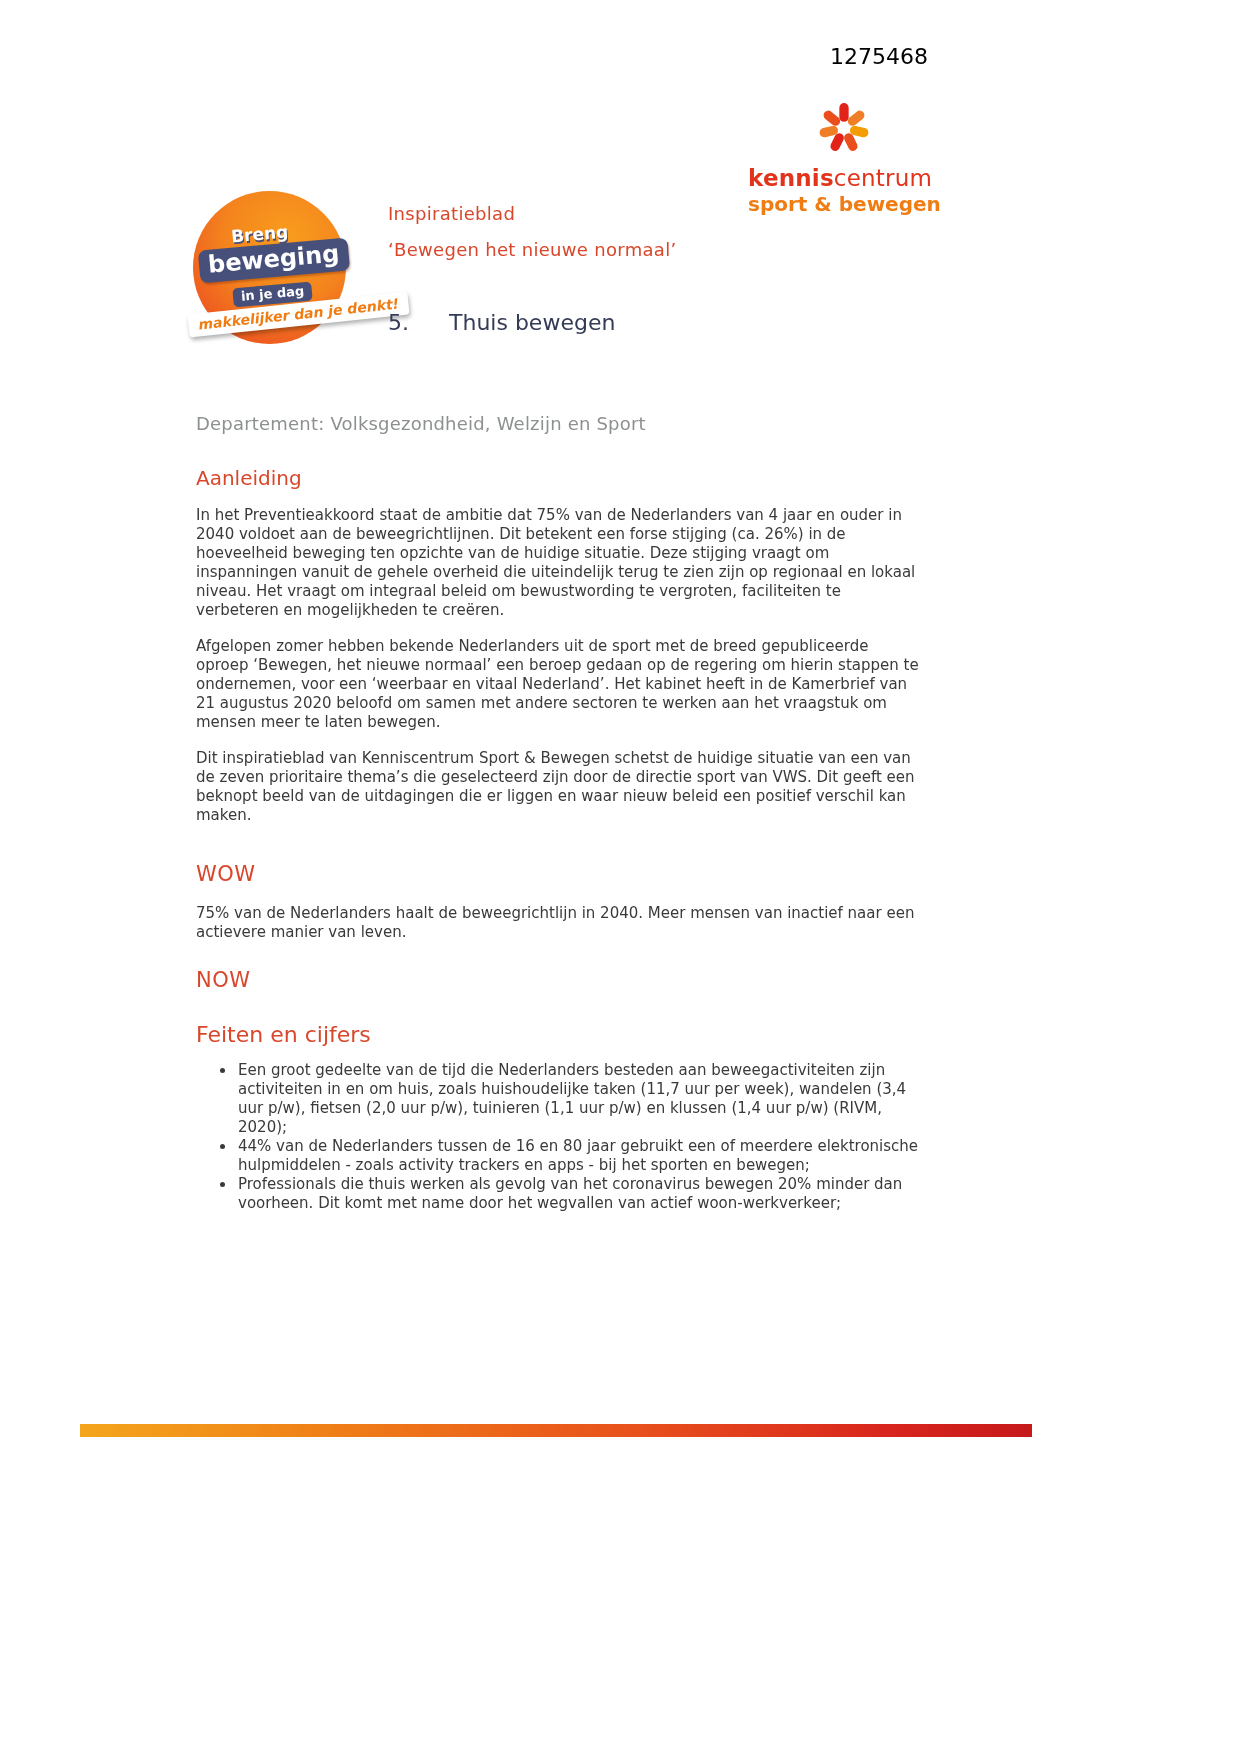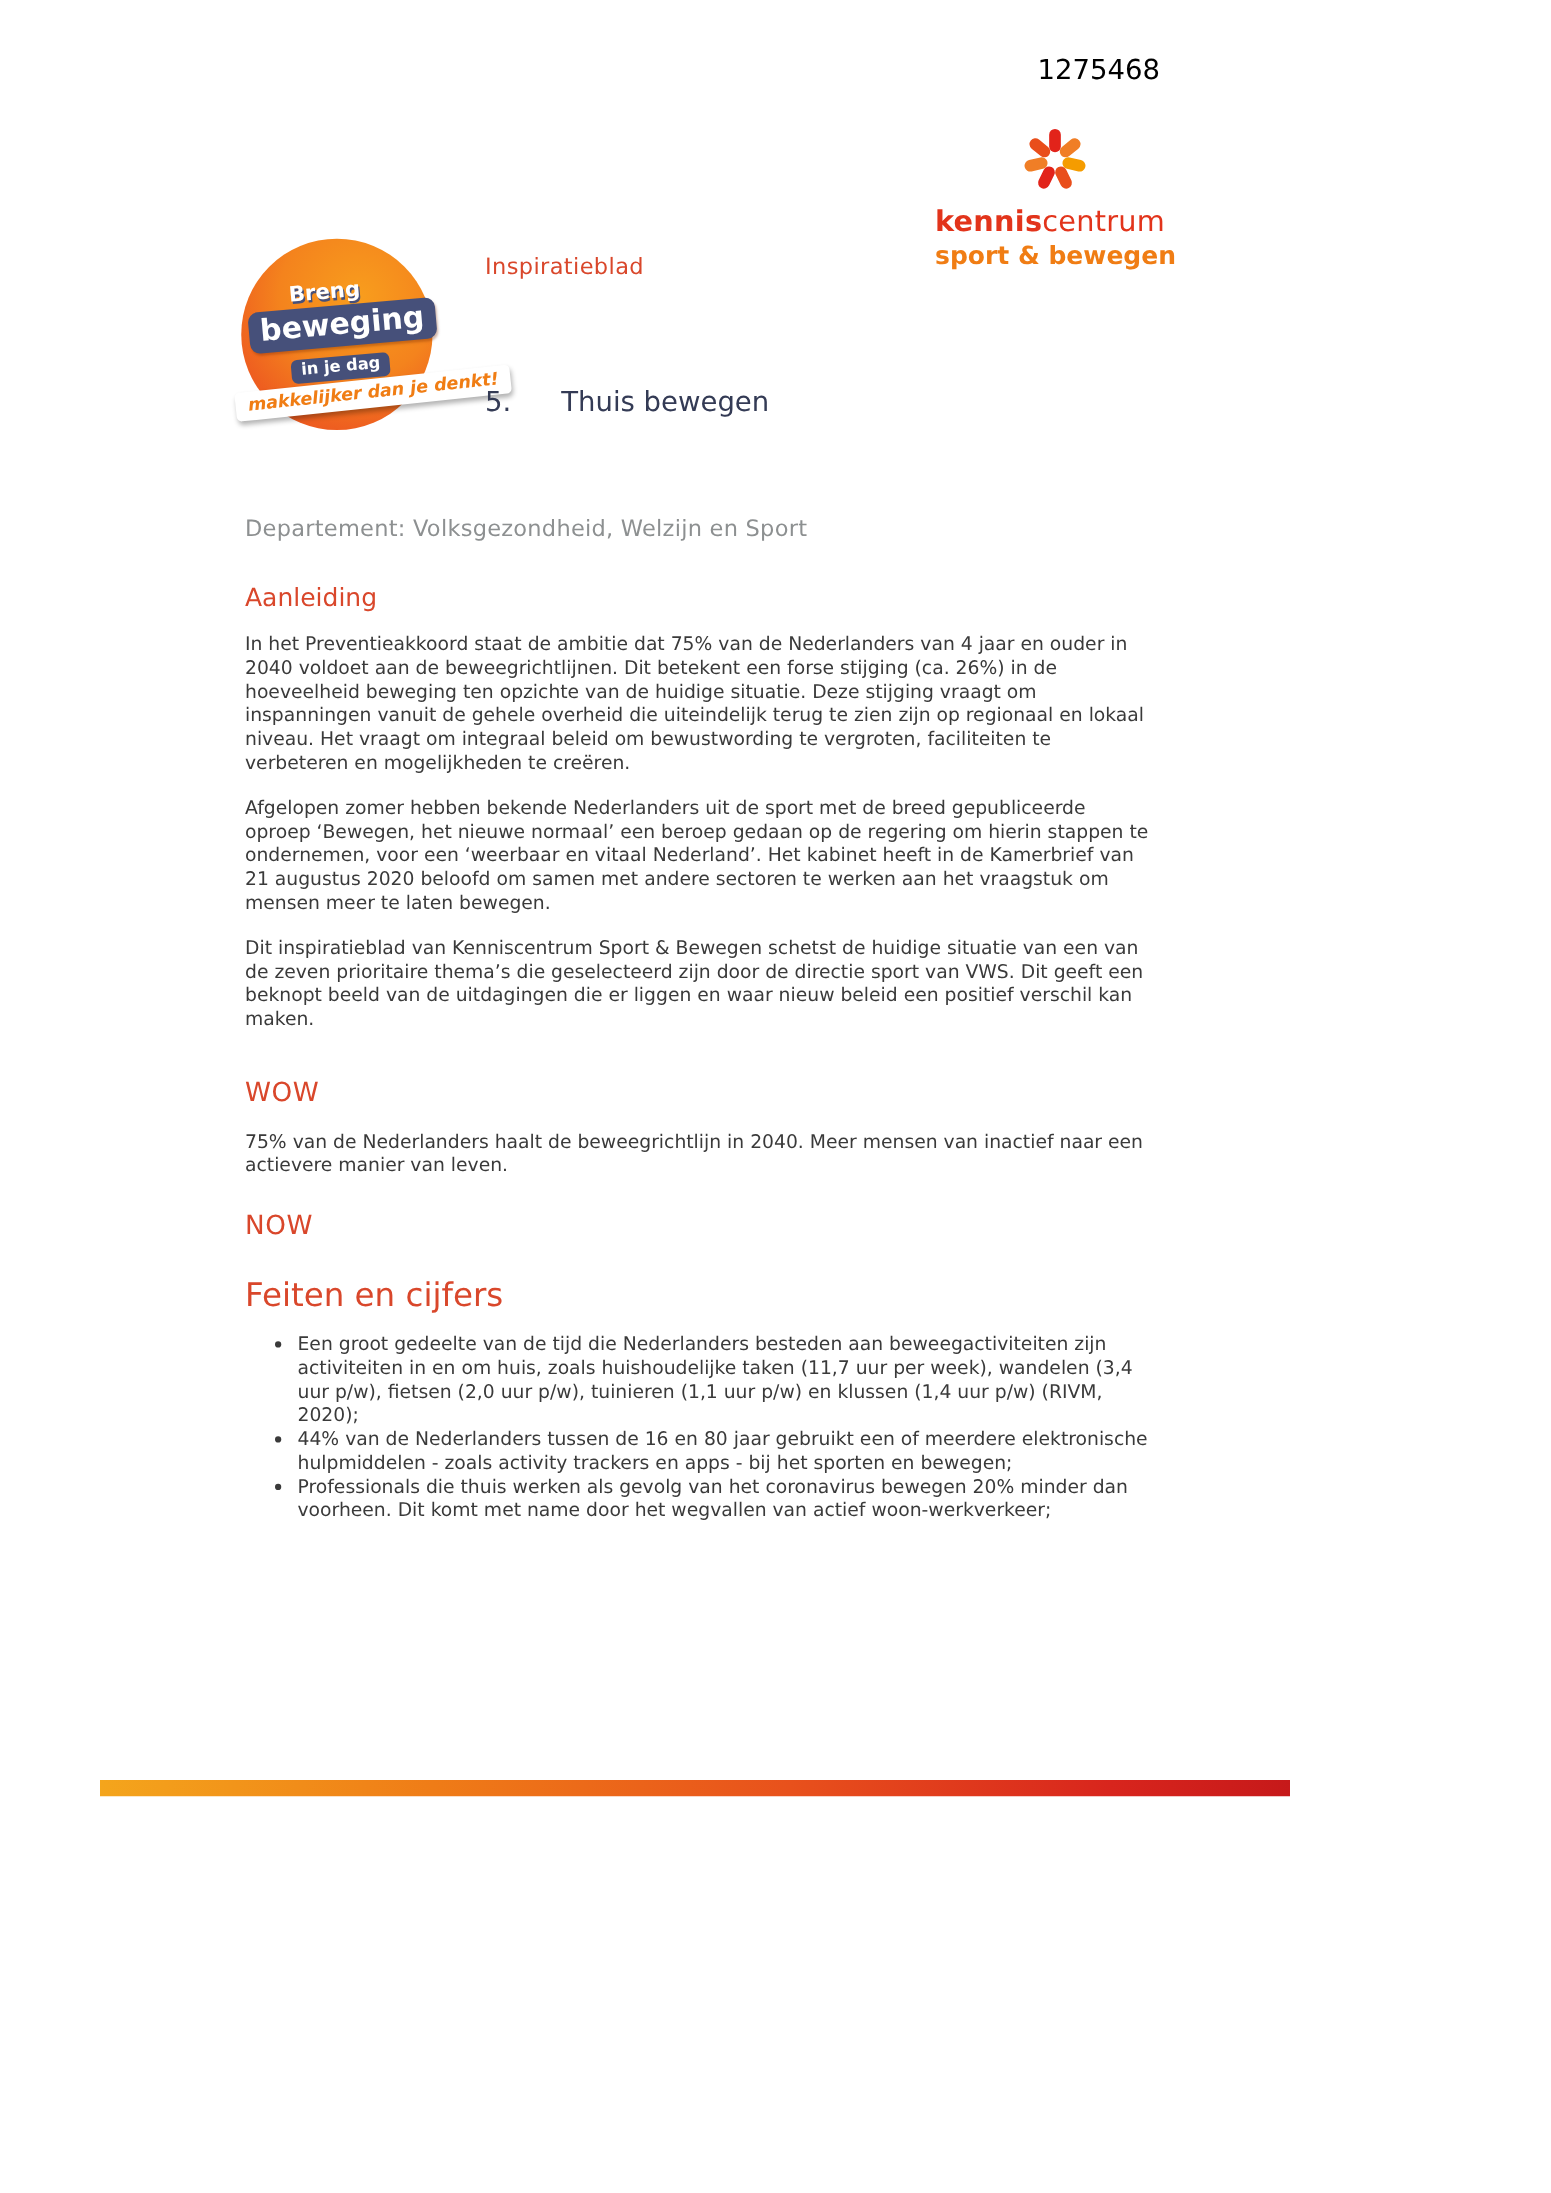--- a/index.html
+++ b/index.html
@@ -154,21 +154,21 @@
   .sec-now { top: 968px; }
   .sec-feiten { top: 1022px; }
 
   .section h2, .section h3 {
     margin: 0;
     font-weight: 400;
     color: var(--accent-red, #d9472b);
   }
   .section h2 { font-size: 20px; margin-bottom: 16px; }
   .section h2.big { font-size: 21px; margin-bottom: 18px; letter-spacing: 0.5px; }
-  .section h3 { font-size: 26px; margin-bottom: 14px; }
+  .section h3 { font-size: 22px; margin-bottom: 14px; }
 
   .section p {
     margin: 0 0 17px 0;
     font-size: 15px;
     line-height: 19px;
     color: var(--body-text, #3a3a3a);
   }
 
   .facts-list {
     margin: 0;
@@ -221,20 +221,21 @@
 
   <div class="badge">
     <div class="badge-breng">Breng</div>
     <div class="badge-beweging">beweging</div>
     <div class="badge-injedag">in je dag</div>
     <div class="badge-ribbon">makkelijker dan je denkt!</div>
   </div>
 
   <div class="title-block">
     <div class="doc-title">Inspiratieblad</div>
+    <div class="doc-title">‘Bewegen het nieuwe normaal’</div>
   </div>
 
   <div class="chapter">
     <span class="chapter-num">5.</span><span class="chapter-title">Thuis bewegen</span>
   </div>
 
   <div class="department">Departement: Volksgezondheid, Welzijn en Sport</div>
 
   <div class="section sec-aanleiding">
     <h2>Aanleiding</h2>

